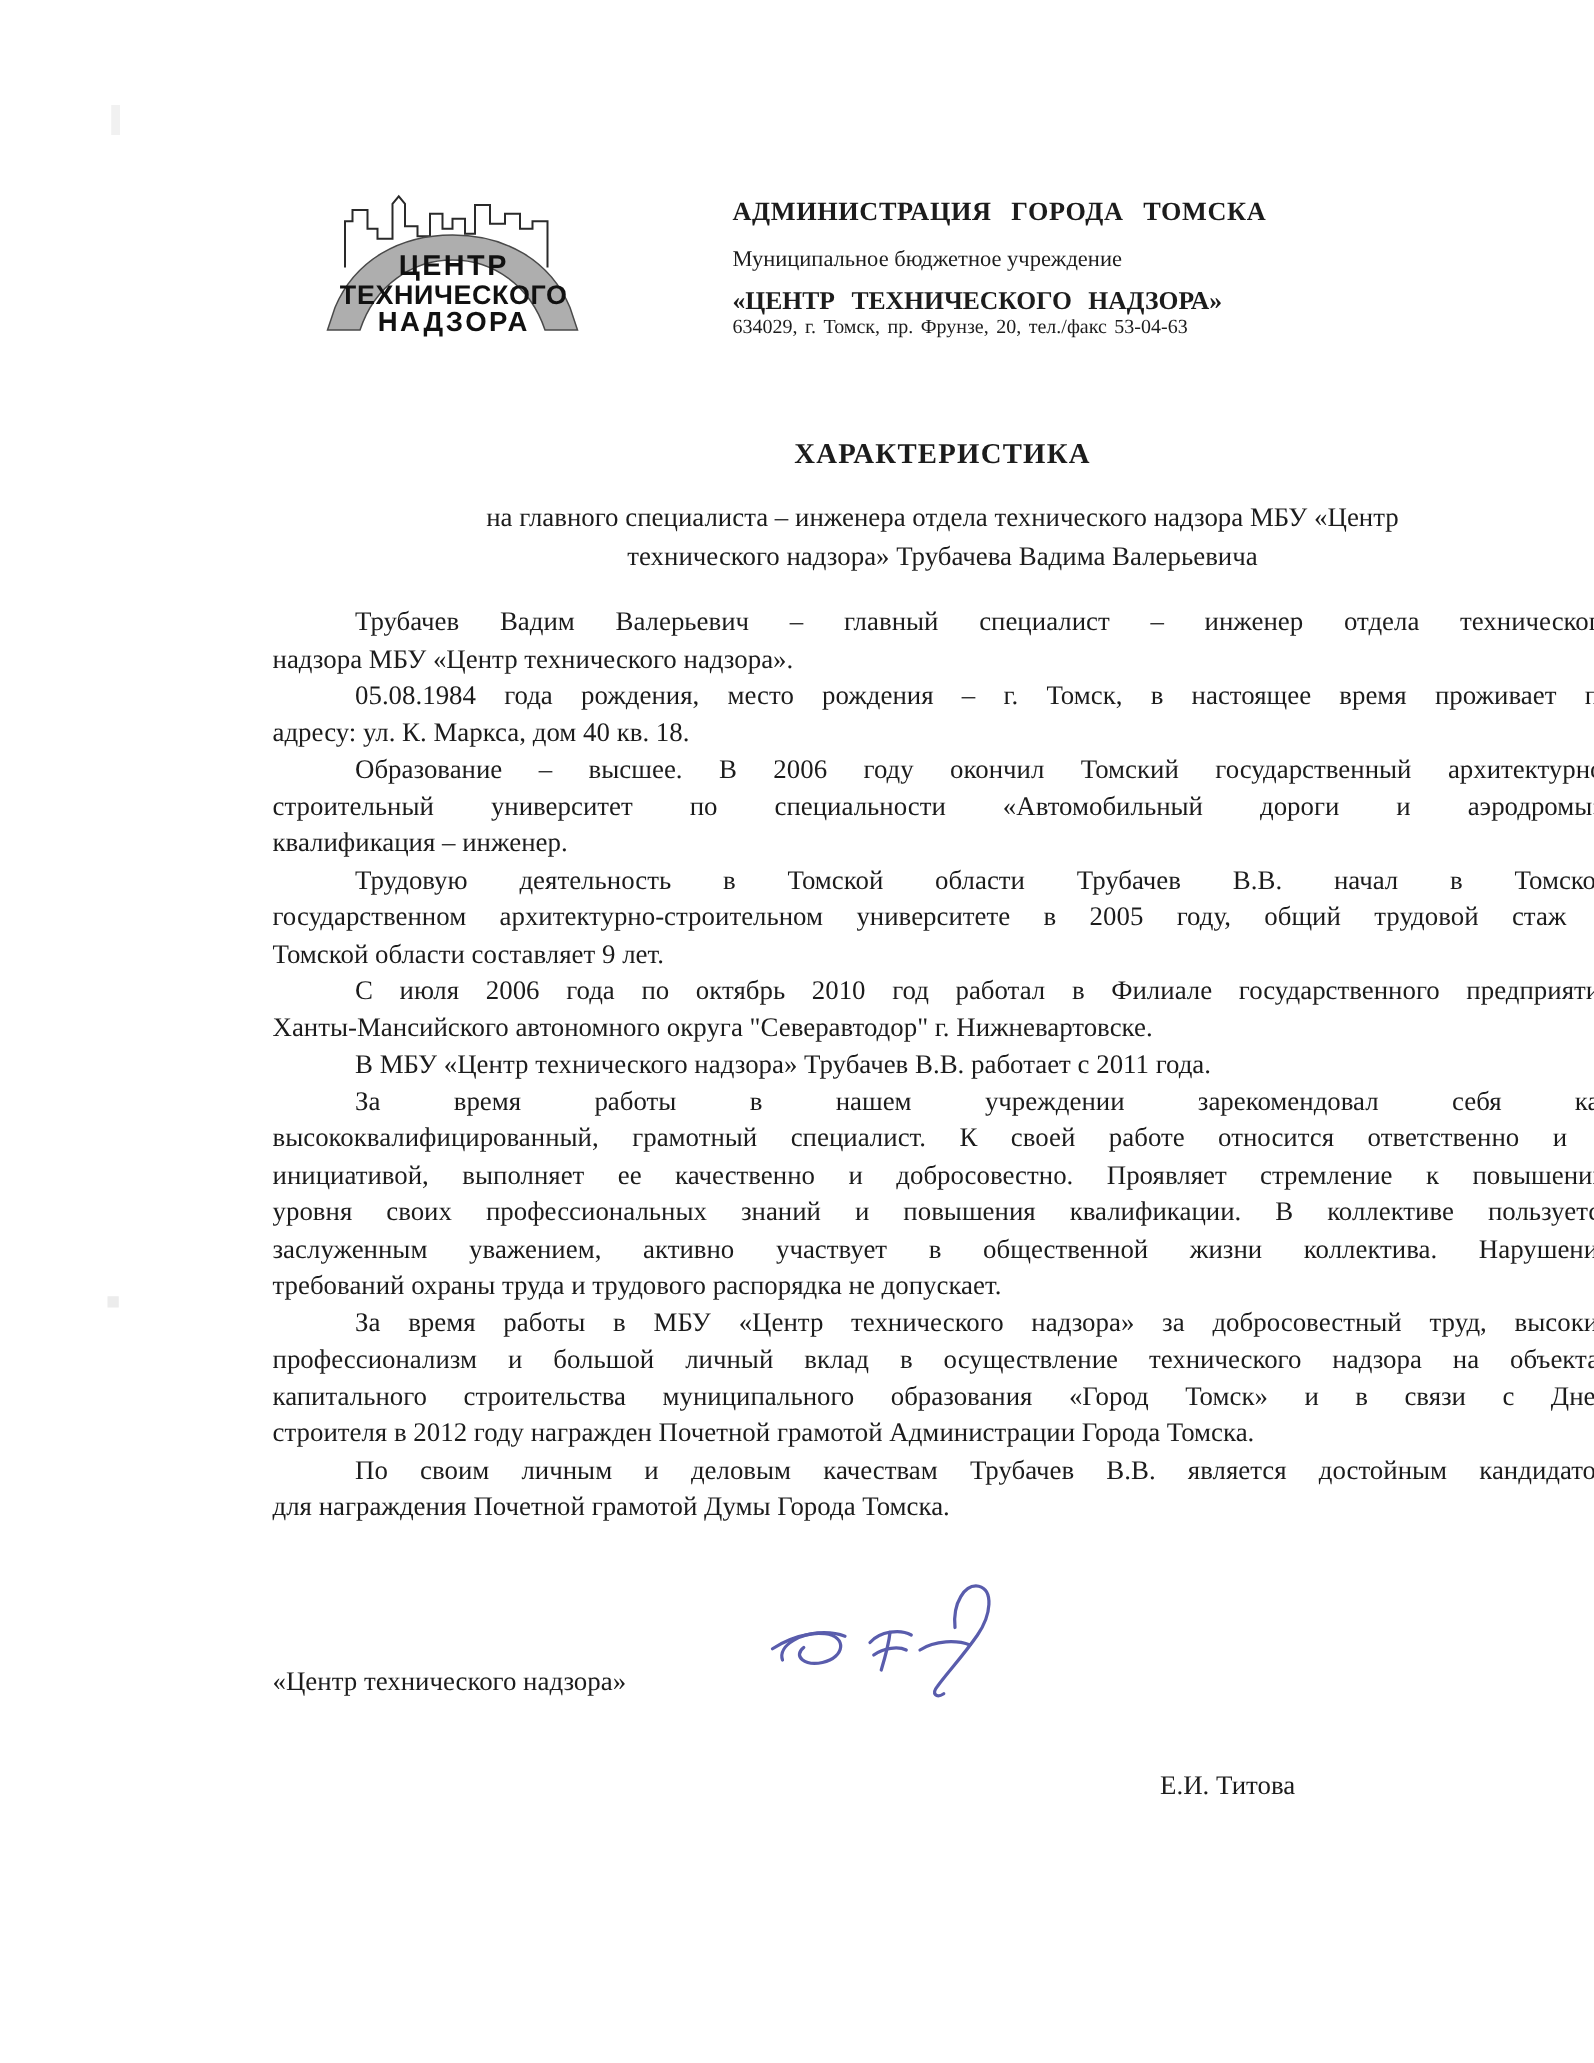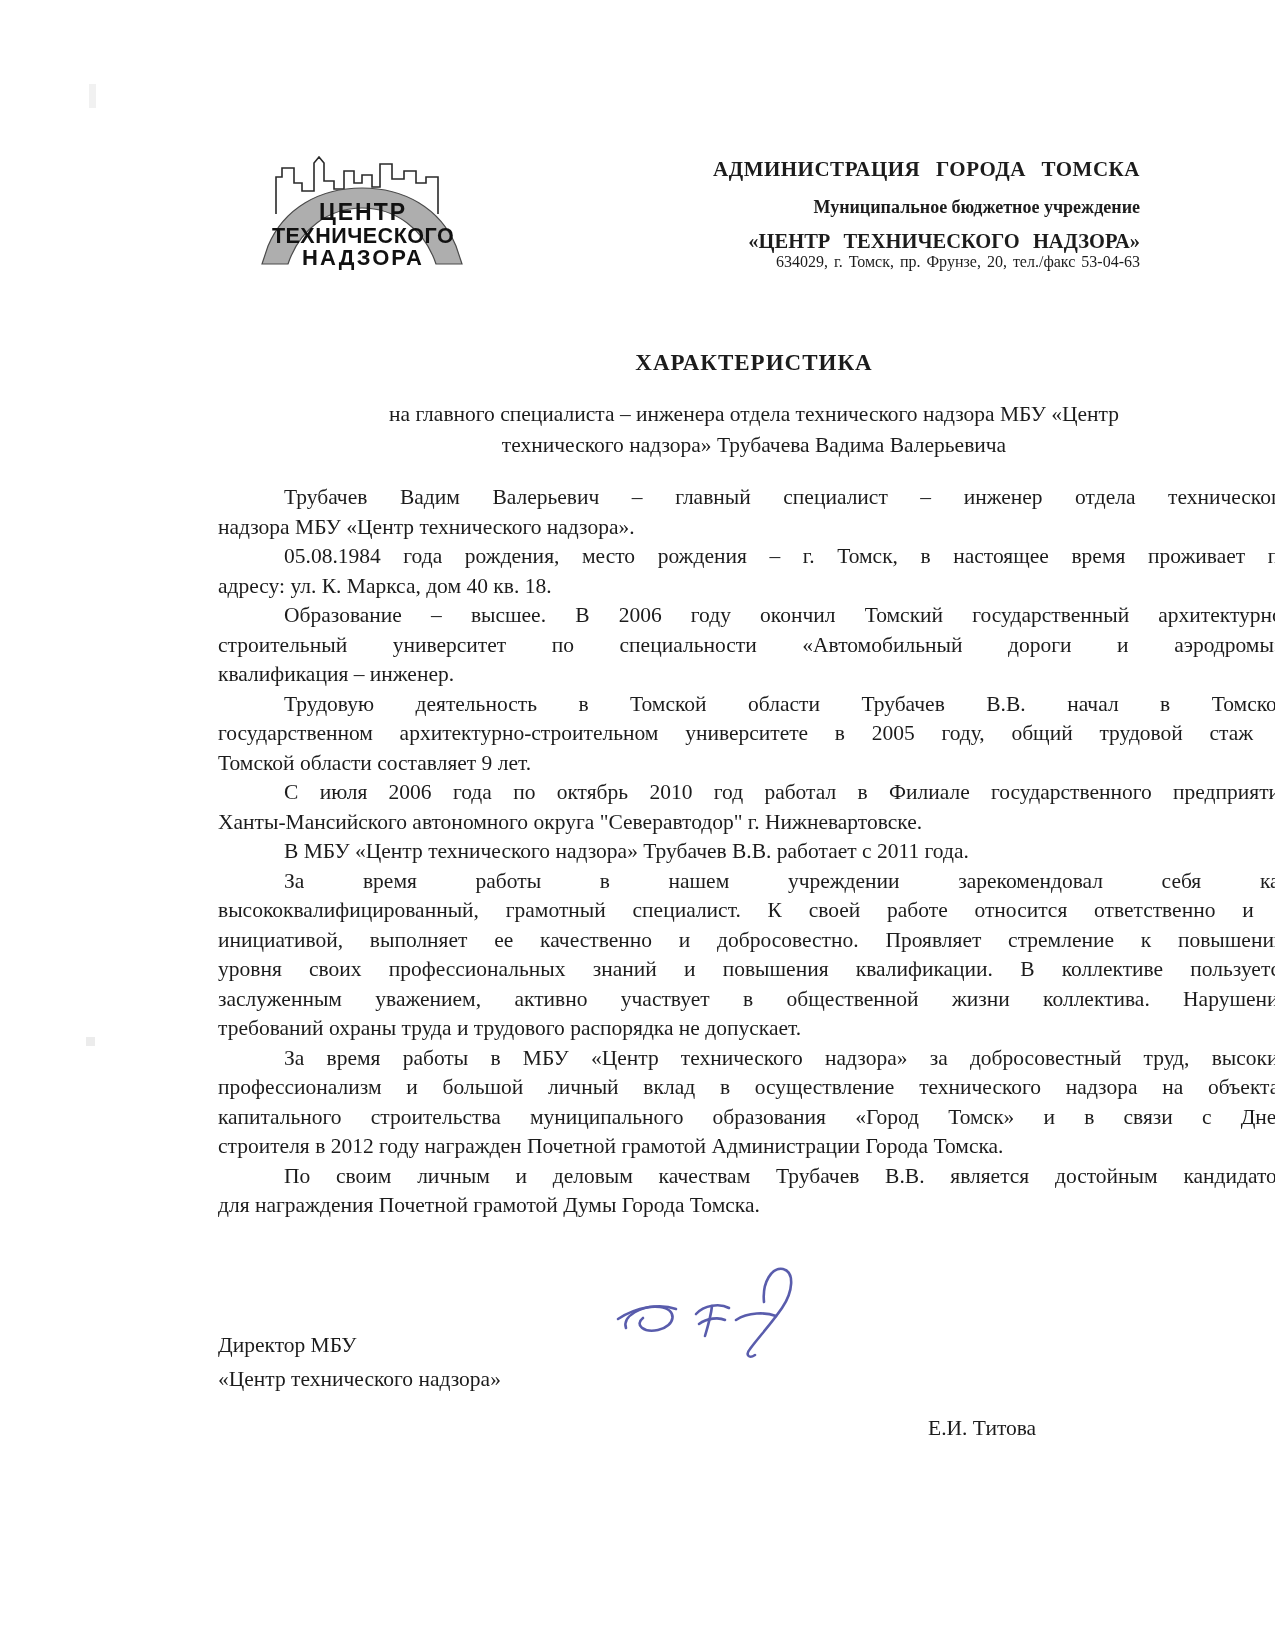--- a/index.html
+++ b/index.html
@@ -14,25 +14,25 @@
 
   
   .artifact1 { left: 89px; top: 84px; width: 7px; height: 24px; background: #f1f1f1; }
   .artifact2 { left: 86px; top: 1037px; width: 9px; height: 9px; background: #ececec; }
 
   
   .logo { left: 258px; top: 150px; width: 210px; height: 122px; }
 
   
   .letterhead {
-    left: 568px; top: 157px; width: 572px;
-    text-align: right;
+    left: 586px; top: 157px; width: 572px;
+    text-align: left;
   }
   .lh-admin   { font-weight: bold; font-size: 21px; word-spacing: 10px; letter-spacing: .5px; }
-  .lh-type    { font-weight: bold; font-size: 18px; margin-top: 15px; }
+  .lh-type    { font-weight: normal; font-size: 18px; margin-top: 15px; }
   .lh-name    { font-weight: bold; font-size: 20.5px; word-spacing: 8px; margin-top: 12px; }
   .lh-address { font-size: 16px; word-spacing: 2px; }
 
   
   .doc-title {
     left: 218px; top: 350px; width: 1072px;
     text-align: center; font-weight: bold;
     font-size: 23px; letter-spacing: 1px;
   }
   .doc-subtitle {
@@ -127,21 +127,20 @@
       <div class="line">капитального строительства муниципального образования «Город Томск» и в связи с Днем</div>
       <div class="line final">строителя в 2012 году награжден Почетной грамотой Администрации Города Томска.</div>
     </div>
     <div class="paragraph">
       <div class="line">По своим личным и деловым качествам Трубачев В.В. является достойным кандидатом</div>
       <div class="line final">для награждения Почетной грамотой Думы Города Томска.</div>
     </div>
   </div>
 
 <div class="abs signer-block">
-  <div>Директор МБУ</div>
   <div>«Центр технического надзора»</div>
 </div>
 
 <svg class="abs signature-svg" viewBox="0 0 210 105">
   <g fill="none" stroke-width="2.6" stroke-linecap="round" opacity="0.92">
     <path d="M14,66 C10,54 30,43 48,45 C66,47 64,64 46,68 C32,71 22,63 31,56" stroke="#4b4fa6"></path>
     <path d="M6,57 C24,45 48,41 64,47" stroke="#4b4fa6"></path>
     <path d="M84,52 C92,43 108,41 117,46" stroke="#4b4fa6"></path>
     <path d="M100,44 C99,54 96,64 93,74" stroke="#4b4fa6"></path>
     <path d="M87,62 C95,56 107,55 113,58" stroke="#4b4fa6"></path>

